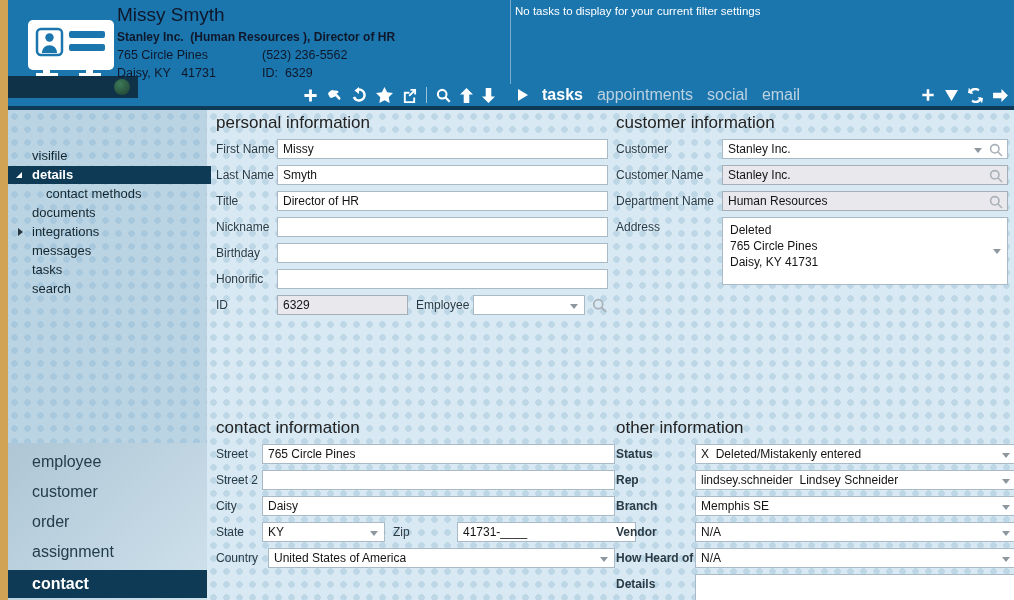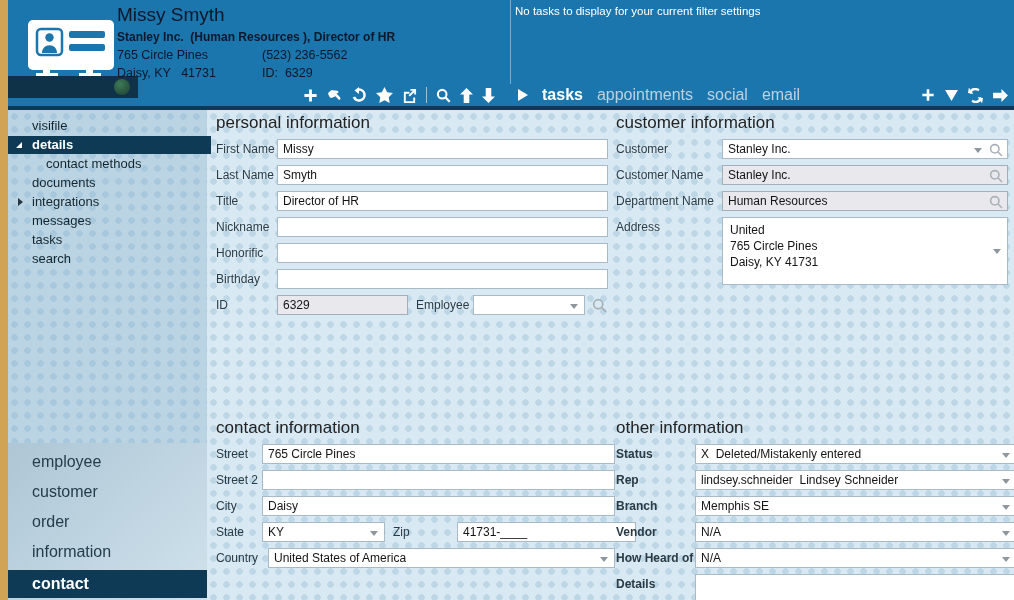--- a/index.html
+++ b/index.html
@@ -32,21 +32,21 @@
   .tb-left { position:absolute; left:295px; top:0; height:22px; display:flex; align-items:center; gap:9px; }
   .tb-right { position:absolute; right:6px; top:0; height:22px; display:flex; align-items:center; gap:10px; }
   .tabs { position:absolute; left:510px; top:0; height:22px; display:flex; align-items:center; gap:14px; }
   .tab { font-size:16px; color:#bdd2e0; line-height:22px; cursor:default; }
   .tab.active { color:#ffffff; font-weight:bold; }
   .tb-btn { display:flex; align-items:center; justify-content:center; }
   .tb-divider { width:1px; height:16px; background:rgba(255,255,255,0.55); }
   .header-underline { position:absolute; left:0; top:106px; width:1006px; height:4px; background:#0e3a55; }
   
   .sidebar { position:absolute; left:8px; top:110px; width:199px; height:490px; background-color:#bad4e4; z-index:5; }
-  .side-list { padding-top:7px; }
+  .side-list { padding-top:21px;margin-top:16px; }
   .side-item { position:relative; height:18px; line-height:18px; font-size:13px; color:#14262e;
     padding-left:24px; margin-bottom:1px; cursor:default; }
   .side-item .tree-arrow { position:absolute; left:7px; top:5px; }
   .side-item.child { padding-left:38px; }
   .side-item.selected { background:#0e3a55; color:#fff; font-weight:bold; width:203px; }
   .bottom-nav { position:absolute; left:8px; top:443px; width:199px; height:157px;
     background:linear-gradient(135deg,#aec6d5 0%, #cfe2ec 100%); z-index:6; padding-top:4px; }
   .bn-item { height:30px; line-height:30px; font-size:16px; color:#233d4a; padding-left:24px; cursor:default; }
   .bn-item.selected { background:#0e3a55; color:#fff; font-weight:bold; height:28px; line-height:28px; margin-top:3px; width:199px; }
   
@@ -252,21 +252,21 @@
     <div class="side-item">
       <span>search</span>
     </div>
   </div>
 </nav>
 
 <nav class="bottom-nav">
   <div class="bn-item">employee</div>
   <div class="bn-item">customer</div>
   <div class="bn-item">order</div>
-  <div class="bn-item">information</div>
+  <div class="bn-item">assignment</div>
   <div class="bn-item selected">contact</div>
 </nav>
 
 <main class="main dots">
 
   <section class="section sec-personal">
     <div class="sec-title">personal information</div>
     <div class="rows">
       <div class="row">
         <span class="lbl">First Name</span>
@@ -278,25 +278,25 @@
       </div>
       <div class="row">
         <span class="lbl">Title</span>
         <input class="inp" value="Director of HR" style="">
       </div>
       <div class="row">
         <span class="lbl">Nickname</span>
         <input class="inp" value="" style="">
       </div>
       <div class="row">
+        <span class="lbl">Birthday</span>
+        <input class="inp" value="" style="">
+      </div>
+      <div class="row">
         <span class="lbl">Honorific</span>
-        <input class="inp" value="" style="">
-      </div>
-      <div class="row">
-        <span class="lbl">Birthday</span>
         <input class="inp" value="" style="">
       </div>
       <div class="row">
         <span class="lbl">ID</span>
         <input class="inp gray w-id" disabled="" value="6329" style="">
         <span class="lbl lbl-emp">Employee</span>
         <div class="dd w-emp">
           <span class="ddv"></span>
           <svg class="caret" width="8" height="5" viewBox="0 0 8 5">
               <path d="M0 0h8L4 5z" fill="#8e979e"></path>
@@ -342,21 +342,21 @@
           <span class="ddv">Human Resources</span>
           <svg class="mag-in" width="14" height="14" viewBox="0 0 14 14">
               <circle cx="5.8" cy="5.8" r="4.2" fill="none" stroke="#aab1b8" stroke-width="1.6"></circle>
               <line x1="9" y1="9" x2="13" y2="13" stroke="#aab1b8" stroke-width="1.6"></line>
             </svg>
         </div>
       </div>
       <div class="row tall">
         <span class="lbl" style="padding-top:3px;">Address</span>
         <div class="addrbox">
-          <div>United</div>
+          <div>Deleted</div>
           <div>765 Circle Pines</div>
           <div>Daisy, KY 41731</div>
           <svg class="caret" width="8" height="5" viewBox="0 0 8 5">
               <path d="M0 0h8L4 5z" fill="#8e979e"></path>
             </svg>
         </div>
       </div>
     </div>
   </section>
 

